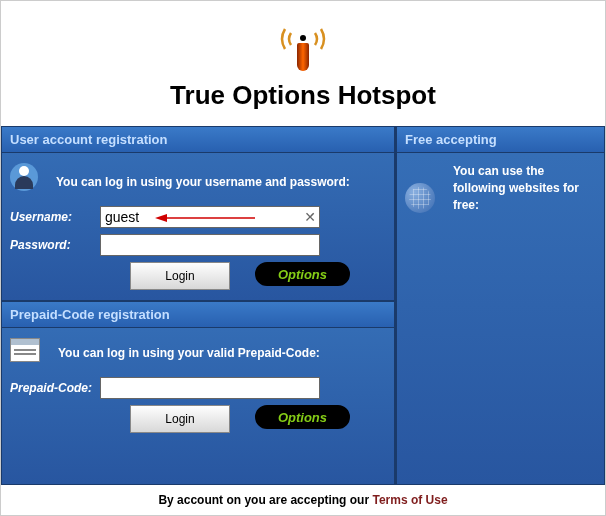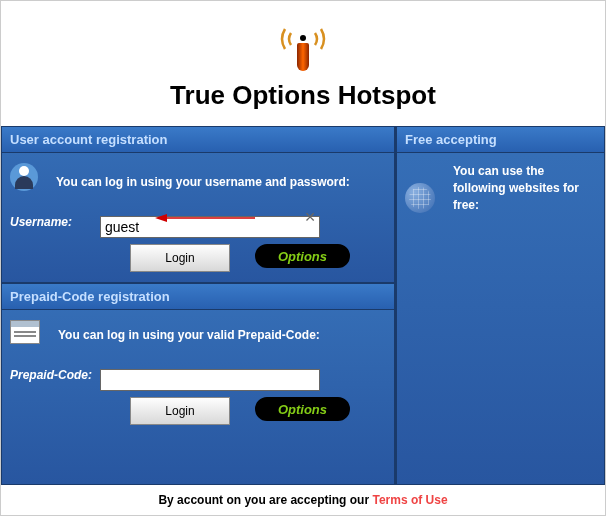--- a/index.html
+++ b/index.html
@@ -22,33 +22,33 @@
 .user-icon { width: 28px; height: 28px; border-radius: 50%; background: #5a99d8; position: relative; flex-shrink: 0; }
 .user-icon::before { content: ''; position: absolute; top: 3px; left: 9px; width: 10px; height: 10px; background: #fff; border-radius: 50%; }
 .user-icon::after { content: ''; position: absolute; top: 13px; left: 5px; width: 18px; height: 13px; background: #2a3a5a; border-radius: 9px 9px 0 0; }
 .card-icon { width: 30px; height: 24px; background: #fff; border: 1px solid #888; flex-shrink: 0; position: relative; }
 .card-icon::before { content: ''; position: absolute; top: 0; left: 0; right: 0; height: 6px; background: #b0c0d0; }
 .card-icon::after { content: ''; position: absolute; top: 10px; left: 3px; right: 3px; height: 2px; background: #888; box-shadow: 0 4px 0 #888; }
 .globe-icon { width: 30px; height: 30px; border-radius: 50%; background: radial-gradient(circle at 30% 30%, #8ab0e0, #3a6ab0); flex-shrink: 0; position: relative; }
 .globe-icon::before { content: ''; position: absolute; inset: 4px; border-radius: 50%; background: repeating-linear-gradient(0deg, transparent 0 4px, rgba(255,255,255,0.3) 4px 5px), repeating-linear-gradient(90deg, transparent 0 4px, rgba(255,255,255,0.3) 4px 5px); }
 .form-row { display: flex; align-items: center; margin-bottom: 6px; }
 .form-label { width: 90px; color: #fff; font-size: 12px; font-weight: bold; font-style: italic; }
-.form-input { flex: 1; max-width: 220px; height: 22px; border: 1px solid #666; background: #fff; padding: 0 4px; font-size: 14px; font-family: Arial; margin-top: 10px; }
+.form-input { flex: 1; max-width: 220px; height: 22px; border: 1px solid #666; background: #fff; padding: 0 4px; font-size: 14px; font-family: Arial; }
 .input-wrap { position: relative; flex: 1; max-width: 220px; }
 .input-wrap .form-input { width: 100%; padding-right: 20px; }
 .clear-x { position: absolute; right: 4px; top: 3px; font-size: 14px; color: #666; cursor: pointer; }
 .arrow { position: absolute; left: 55px; top: 7px; pointer-events: none; }
 .btn-row { display: flex; gap: 25px; padding-left: 120px; margin-top: 6px; }
 .btn-login { width: 100px; height: 28px; background: linear-gradient(to bottom, #fefefe, #d8d8d8); border: 1px solid #888; font-size: 12px; cursor: pointer; }
 .btn-options { width: 95px; height: 24px; background: #000; color: #84cc16; border: 2px solid #000; border-radius: 12px; font-weight: bold; font-size: 13px; font-style: italic; cursor: pointer; }
 .panel.user-reg { flex: 0 0 auto; }
 .panel.prepaid { flex: 1; }
 .panel.free { height: 100%; }
 .footer { text-align: center; padding: 8px; font-size: 12px; font-weight: bold; background: #fff; }
-.footer a { color: #ef4444; text-decoration: none; }
+.footer a { color: #7f1d1d; text-decoration: none; }
 </style>
 </head>
 <body>
 
 <div class="container">
   <div class="header">
     <div class="antenna">
       <svg width="60" height="50" viewBox="0 0 60 50">
         <path d="M 12 8 Q 6 18 12 28" stroke="#d89020" stroke-width="2.5" fill="none"></path>
         <path d="M 18 12 Q 14 18 18 24" stroke="#d89020" stroke-width="2.5" fill="none"></path>
@@ -73,20 +73,24 @@
           <div class="form-row">
             <div class="form-label">Username:</div>
             <div class="input-wrap">
               <input class="form-input" type="text" value="guest" style="">
               <span class="clear-x">✕</span>
               <svg class="arrow" width="110" height="10">
                 <line x1="10" y1="5" x2="100" y2="5" stroke="#d00000" stroke-width="1.5"></line>
                 <polygon points="0,5 12,1 12,9" fill="#d00000"></polygon>
               </svg>
             </div>
+          </div>
+          <div class="form-row">
+            <div class="form-label">Password:</div>
+            <input class="form-input" type="password" value="" style="">
           </div>
           <div class="btn-row">
             <button class="btn-login">Login</button>
             <button class="btn-options">Options</button>
           </div>
         </div>
       </div>
 
       <div class="panel prepaid">
         <div class="panel-header">Prepaid-Code registration</div>

